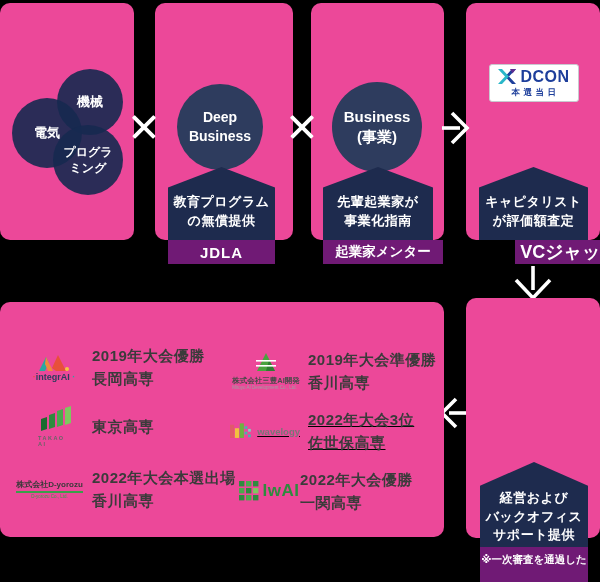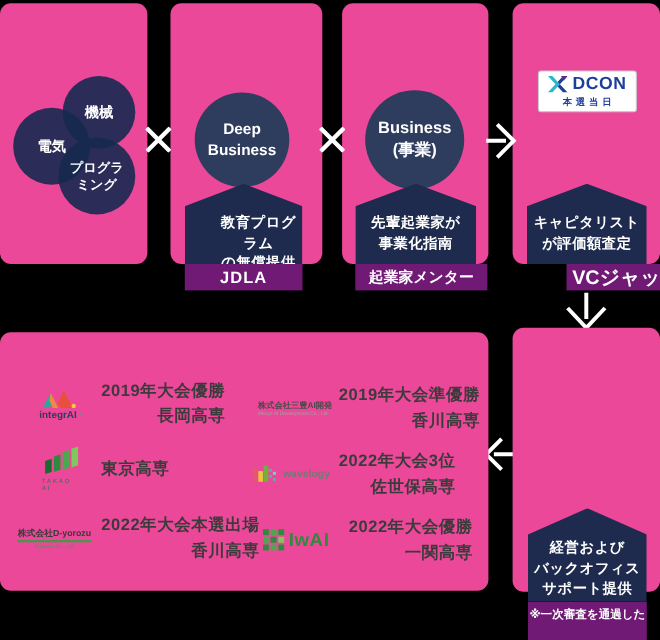--- a/index.html
+++ b/index.html
@@ -29,21 +29,21 @@
   .conn{position:absolute;}
   
   .dconbox{position:absolute;left:489px;top:64px;width:90px;height:38px;background:#fff;
            border:1.5px solid #c9c9d0;border-radius:3px;box-sizing:border-box;
            display:flex;flex-direction:column;align-items:center;justify-content:center;gap:1px;}
   .dconrow{display:flex;align-items:center;gap:4px;}
   .dcontxt{font-size:16px;font-weight:bold;color:#1d3e9b;letter-spacing:0.5px;}
   .dconsub{font-size:8.5px;font-weight:bold;color:#1d3e9b;letter-spacing:3.5px;margin-left:3px;}
   
   .witem{position:absolute;display:flex;align-items:center;}
-  .wtext{display:flex;flex-direction:column;text-align:right;}
+  .wtext{display:flex;flex-direction:column;}
   .wtext .ach,.wtext .sch{font-size:15px;font-weight:600;color:#3b3b3b;line-height:23px;letter-spacing:0.5px;}
   .logobox{display:flex;align-items:center;justify-content:center;flex-direction:column;}
   .integrai-name{font-size:9px;font-weight:bold;color:#2e3c5e;margin-top:1px;}
   .integrai-name::before{content:"\00B7 ";color:#e8503a;}
   .integrai-name::after{content:" \00B7";color:#2aa8a0;}
   .mitoyo-name{font-size:7.5px;font-weight:bold;color:#4a4a4a;line-height:9px;white-space:nowrap;}
   .mitoyo-sub{font-size:4.5px;color:#9aa5a0;line-height:6px;white-space:nowrap;}
   .takao-name{font-size:5.5px;font-weight:bold;color:#666;letter-spacing:1.5px;margin-top:2px;}
   .wavelogy-name{font-size:9.5px;font-weight:600;color:#777;margin-left:5px;}
   .dyorozu-name{font-size:8px;font-weight:bold;color:#3a3a3a;border-bottom:2px solid #3a9e4a;
@@ -69,21 +69,21 @@
       <span>ミング</span>
     </div>
   </div>
 
   <div class="card" style="left:155px;top:3px;width:138px;height:237px;"></div>
   <div class="bigcirc" style="left:177px;top:84px;width:86px;height:86px;font-size:14px;line-height:19px;">
     <span>Deep</span>
     <span>Business</span>
   </div>
   <div class="pent" style="left:168px;top:167px;width:107px;height:73px;padding-top:0;">
-    <div style="margin-top:26px;padding-left:27px;">
+    <div style="margin-top:26px;">
       <span class="bl">教育プログラム</span>
       <span class="bl">の無償提供</span>
     </div>
   </div>
   <div class="pfoot center" style="left:168px;top:240px;width:107px;height:24px;font-size:15px;letter-spacing:1px;">
     <span>JDLA</span>
   </div>
 
   <div class="card" style="left:311px;top:3px;width:133px;height:237px;"></div>
   <div class="bigcirc" style="left:332px;top:82px;width:90px;height:90px;font-size:15px;line-height:20px;">
@@ -149,21 +149,21 @@
       </svg>
       <span class="integrai-name">integrAI</span>
     </div>
     <div class="wtext">
       <span class="ach">2019年大会優勝</span>
       <span class="sch">長岡高専</span>
     </div>
   </div>
 
   <div class="witem" style="left:230px;top:348px;gap:6px;">
-    <div class="logobox" style="flex-direction:row;gap:4px;width:72px;">
+    <div class="logobox" style="flex-direction:column;gap:4px;width:72px;">
       <svg width="20" height="20" viewBox="0 0 20 20">
         <polygon points="10,1 19,19 1,19" fill="#4aa23f"></polygon>
         <polygon points="13,8 19,19 10,19" fill="#2e7d32"></polygon>
         <rect x="0" y="8" width="20" height="1.6" fill="#fff"></rect>
         <rect x="0" y="13" width="20" height="1.6" fill="#fff"></rect>
       </svg>
       <div style="display:flex;flex-direction:column;">
         <span class="mitoyo-name">株式会社三豊AI開発</span>
         <span class="mitoyo-sub">Mitoyo AI Development Co., Ltd.</span>
       </div>
@@ -182,21 +182,21 @@
         <polygon points="17,22 23,20 23,4 17,6" fill="#4aa94d"></polygon>
         <polygon points="25,20 31,18 31,1 25,3" fill="#7ec85f"></polygon>
       </svg>
       <span class="takao-name">TAKAO AI</span>
     </div>
     <div class="wtext">
       <span class="sch">東京高専</span>
     </div>
   </div>
 
-  <div class="witem" style="left:230px;top:408px;gap:8px;">
+  <div class="witem" style="left:230px;top:408px;gap:8px;text-decoration:underline;">
     <div class="logobox" style="flex-direction:row;width:70px;">
       <svg width="32" height="28" viewBox="0 0 32 28">
         <rect x="0" y="5" width="6" height="19" fill="#e2596b"></rect>
         <rect x="7" y="10" width="6" height="14" fill="#f2c23e"></rect>
         <rect x="14" y="3" width="6" height="21" fill="#6cb33f"></rect>
         <rect x="21" y="7" width="4" height="4" fill="#4ab5a8"></rect>
         <rect x="26" y="11" width="4" height="4" fill="#7fd0c4"></rect>
         <rect x="21" y="15" width="4" height="4" fill="#4ab5a8"></rect>
         <rect x="26" y="19" width="4" height="4" fill="#4ab5a8"></rect>
       </svg>
@@ -220,21 +220,21 @@
         <span class="dyorozu-name">株式会社D-yorozu</span>
         <span class="dyorozu-sub">D-yorozu Co., Ltd.</span>
       </div>
     </div>
     <div class="wtext">
       <span class="ach">2022年大会本選出場</span>
       <span class="sch">香川高専</span>
     </div>
   </div>
 
-  <div class="witem" style="left:238px;top:468px;gap:17px;">
+  <div class="witem" style="left:238px;top:468px;gap:0;">
     <div class="logobox" style="flex-direction:row;width:62px;">
       <svg width="20" height="20" viewBox="0 0 20 20">
         <rect x="0" y="0" width="5.4" height="5.4" fill="#2e8b3e"></rect>
           <rect x="7" y="0" width="5.4" height="5.4" fill="#4aa94d"></rect>
           <rect x="14" y="0" width="5.4" height="5.4" fill="#2e8b3e"></rect>
         <rect x="0" y="7" width="5.4" height="5.4" fill="#4aa94d"></rect>
           <rect x="7" y="7" width="5.4" height="5.4" fill="#2e8b3e"></rect>
           <rect x="14" y="7" width="5.4" height="5.4" fill="#7ec85f"></rect>
         <rect x="0" y="14" width="5.4" height="5.4" fill="#2e8b3e"></rect>
           <rect x="7" y="14" width="5.4" height="5.4" fill="#4aa94d"></rect>

